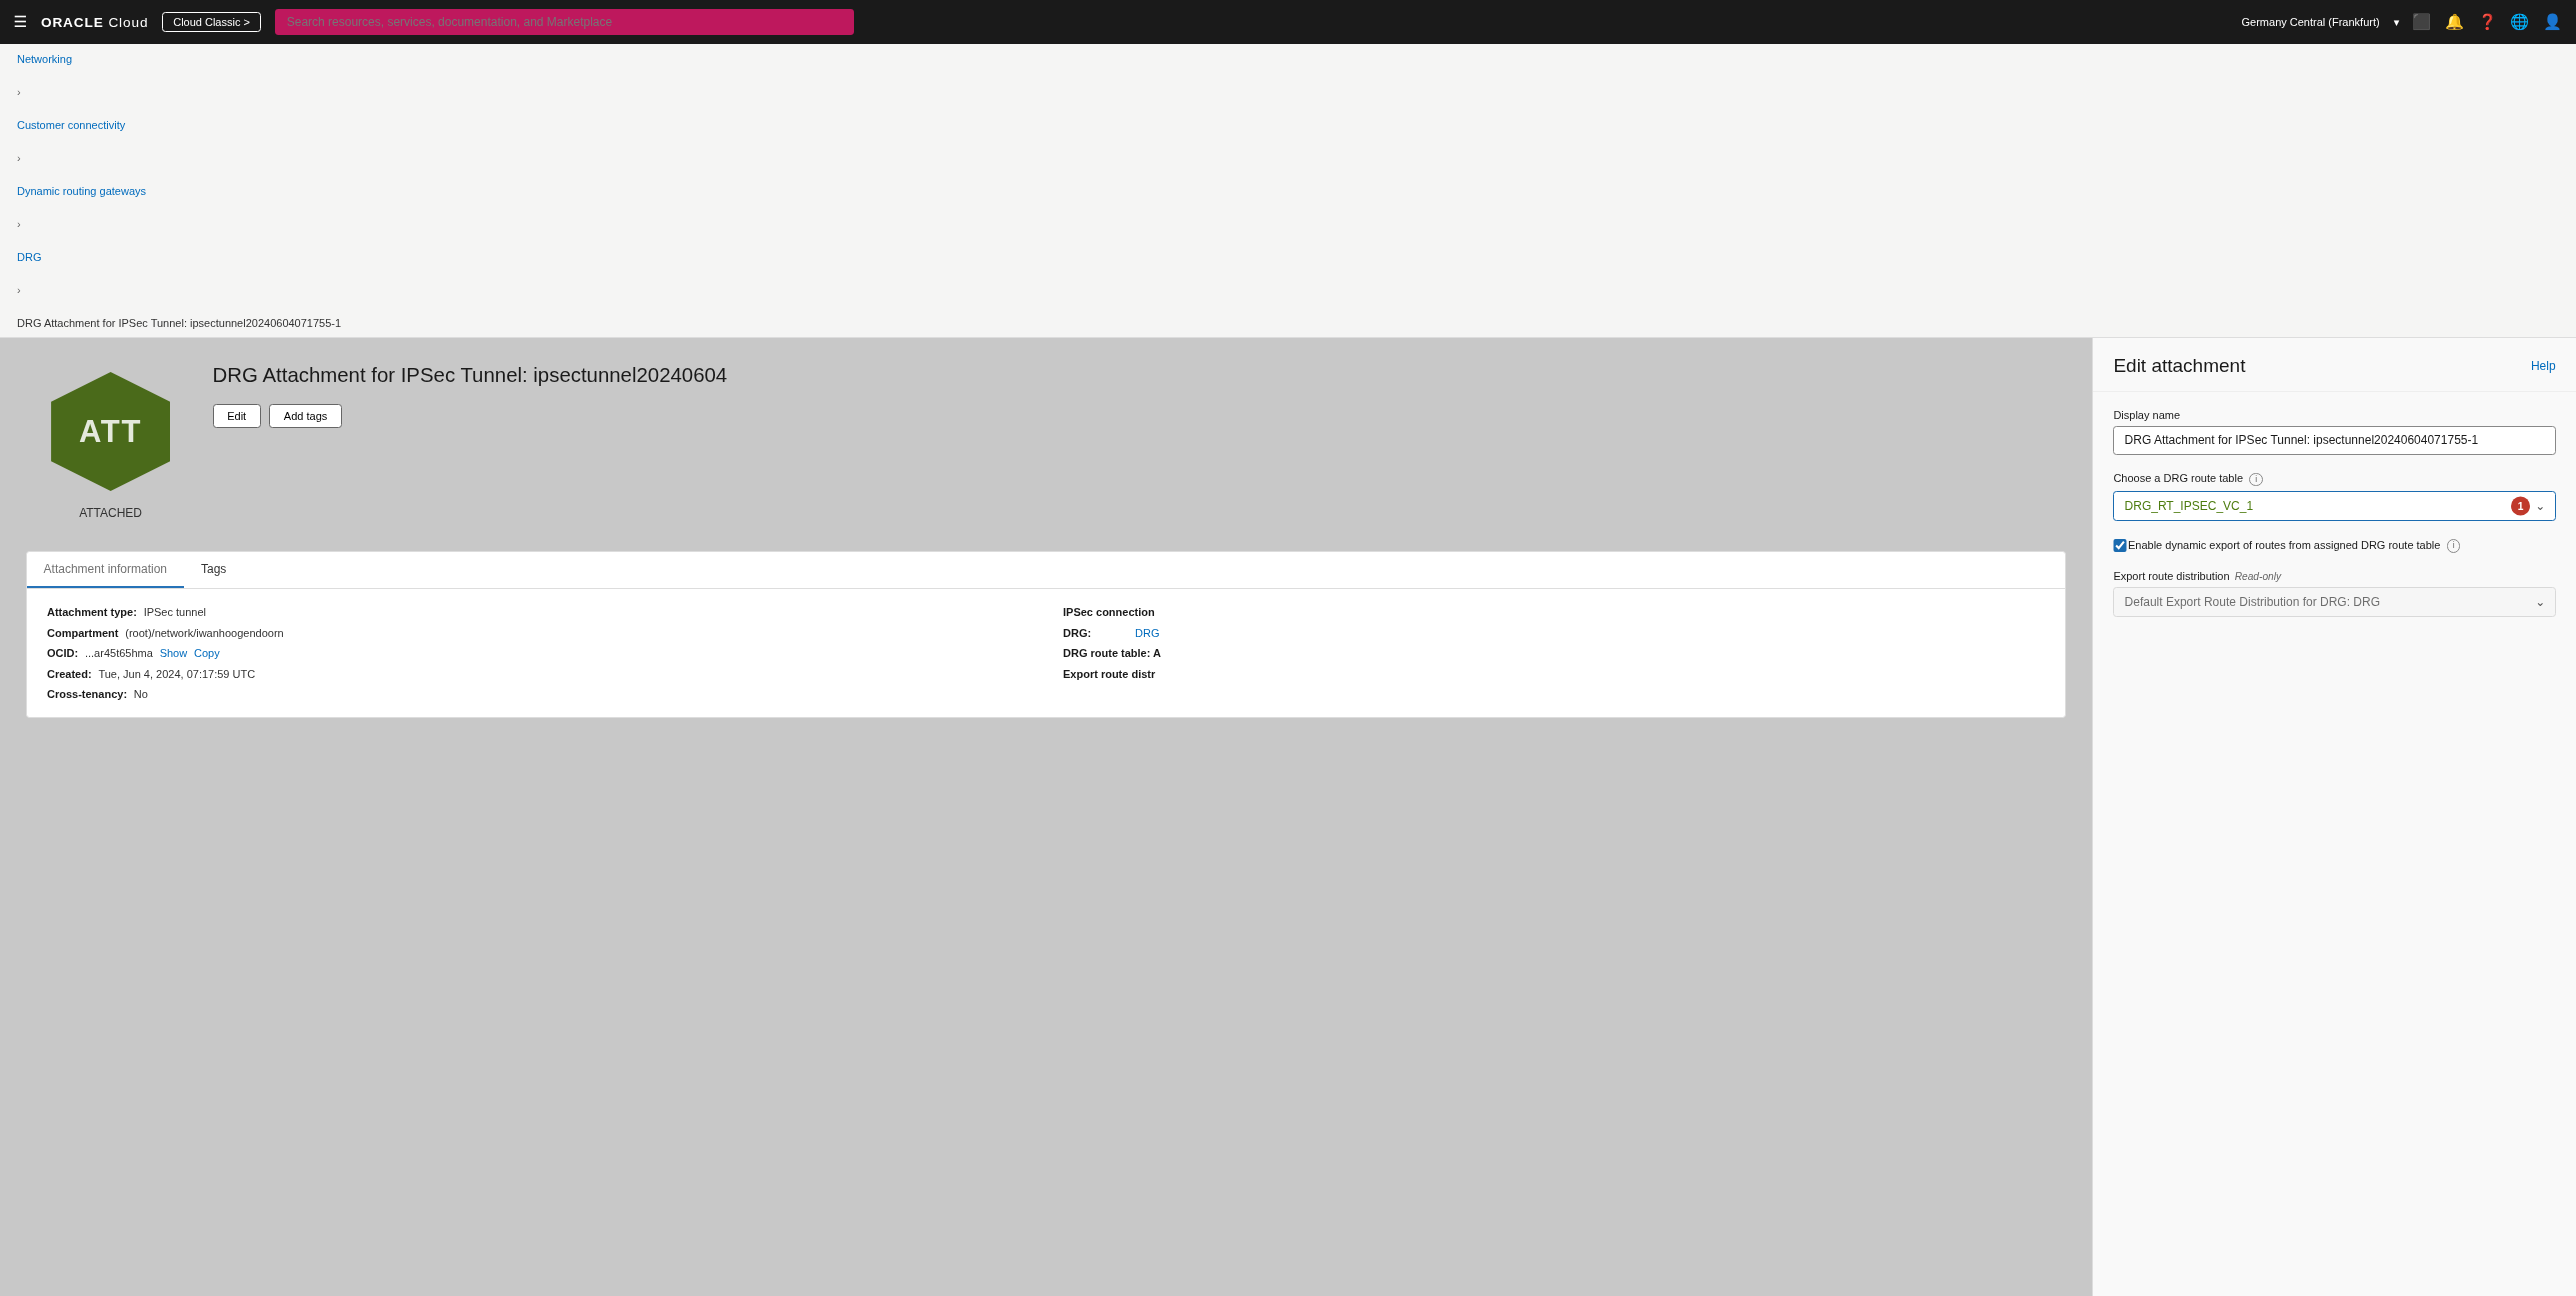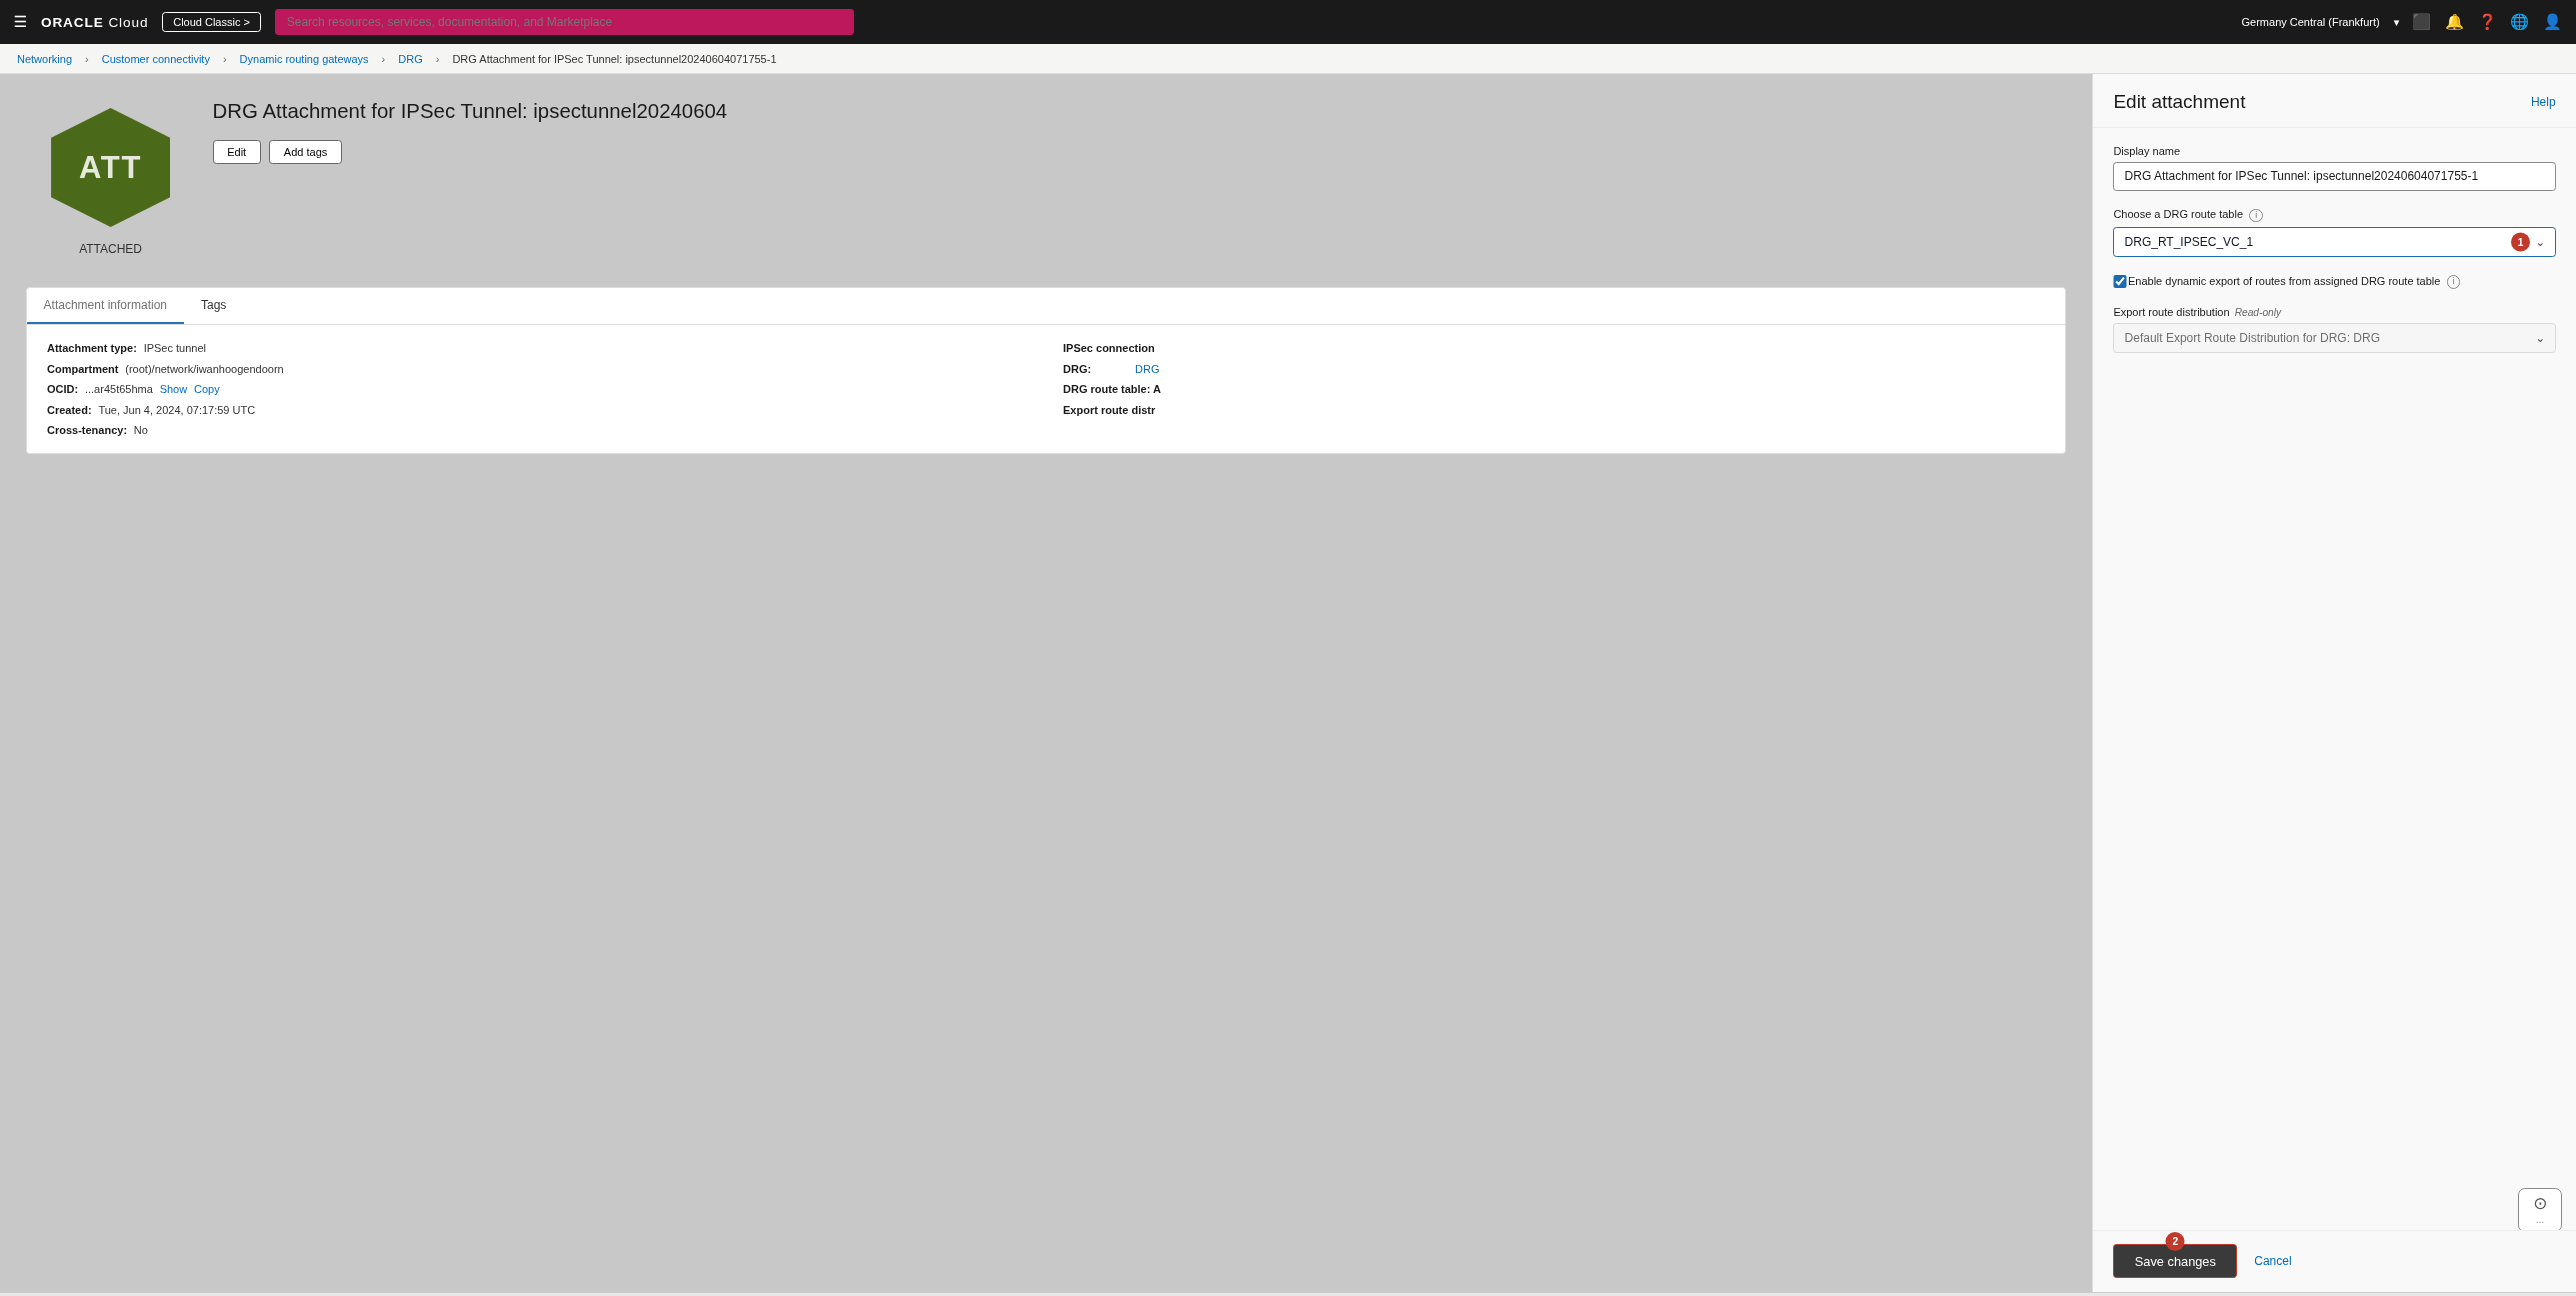--- a/index.html
+++ b/index.html
@@ -48,22 +48,23 @@
     .region-selector { color: white; font-size: 11px; cursor: pointer; display: flex; align-items: center; gap: 14px; }
     .nav-icon { color: white; font-size: 15.3px; cursor: pointer; }
 
     
     .breadcrumb-bar {
       background: #f5f5f4;
       padding: 8.5px 17px;
       font-size: 11px;
       display: flex;
       align-items: flex-start;
-      gap: 13px;
+      gap: 21px;
       border-bottom: 0.9px solid #ddd;
+      flex-direction: column;
     }
     .breadcrumb-link { color: #006bbd; cursor: pointer; text-decoration: none; }
     .breadcrumb-sep { color: #666; }
     .breadcrumb-current { color: #333; }
 
     
     .main-layout {
       display: flex;
       height: calc(100vh - 44px - 34px);
       position: relative;
@@ -239,21 +240,21 @@
       font-size: 12px;
       color: #1a1a1a;
       background: white;
     }
     .form-select {
       width: 100%;
       padding: 6.8px 10.2px;
       border: 1.7px solid #1a6bb0;
       border-radius: 3.4px;
       font-size: 12px;
-      color: #0f172a;
+      color: #4d7c0f;
       background: white;
       appearance: none;
       cursor: pointer;
     }
     .select-wrapper {
       position: relative;
     }
     .select-wrapper::after {
       content: '⌄';
       position: absolute;

